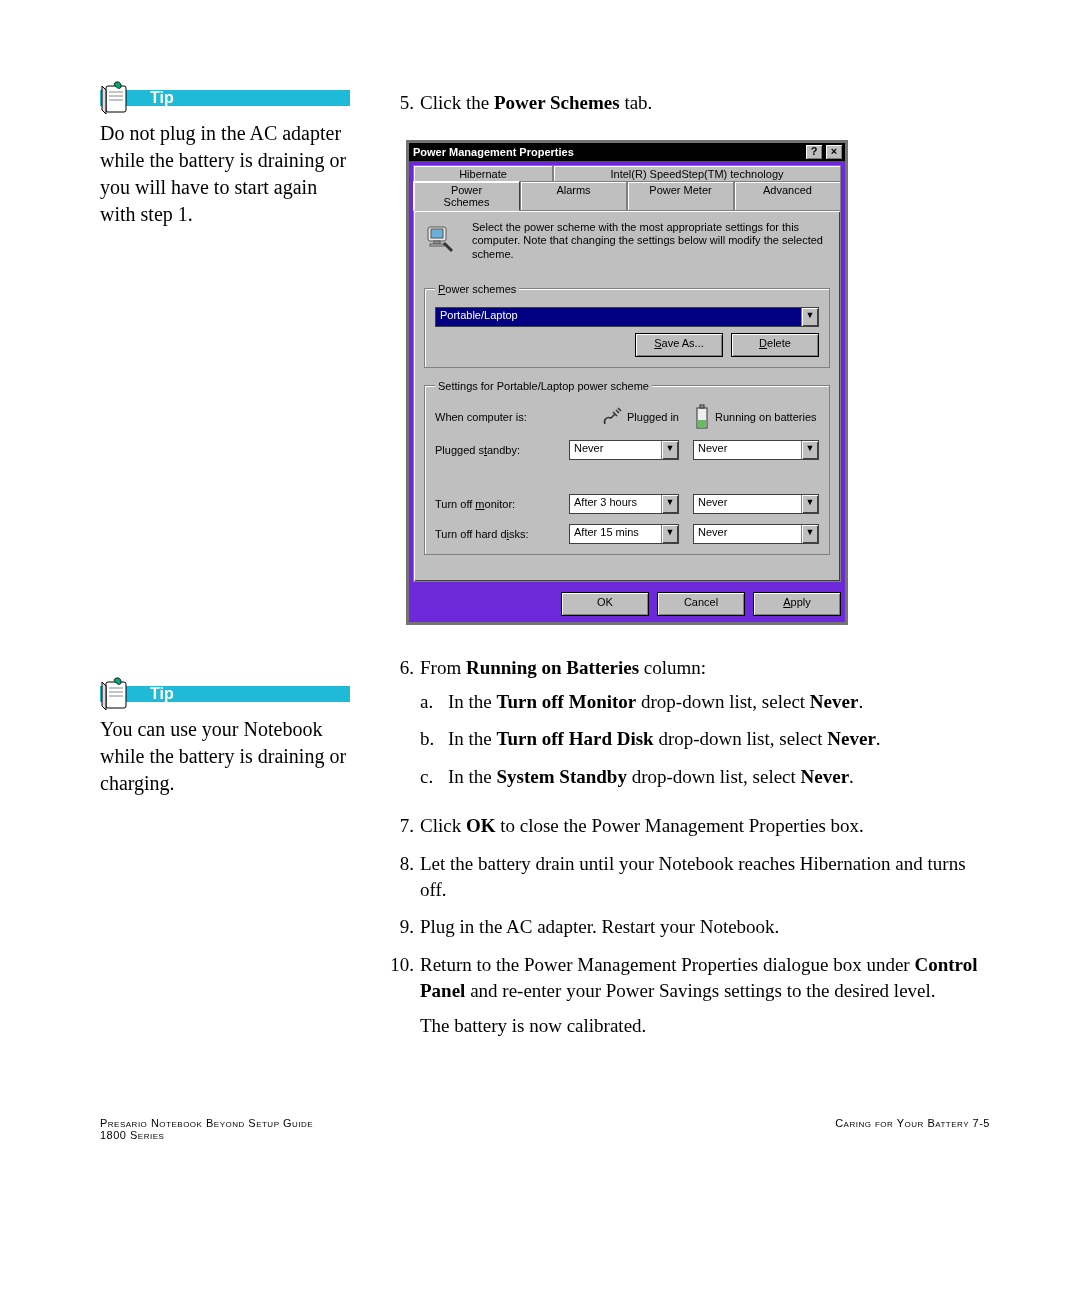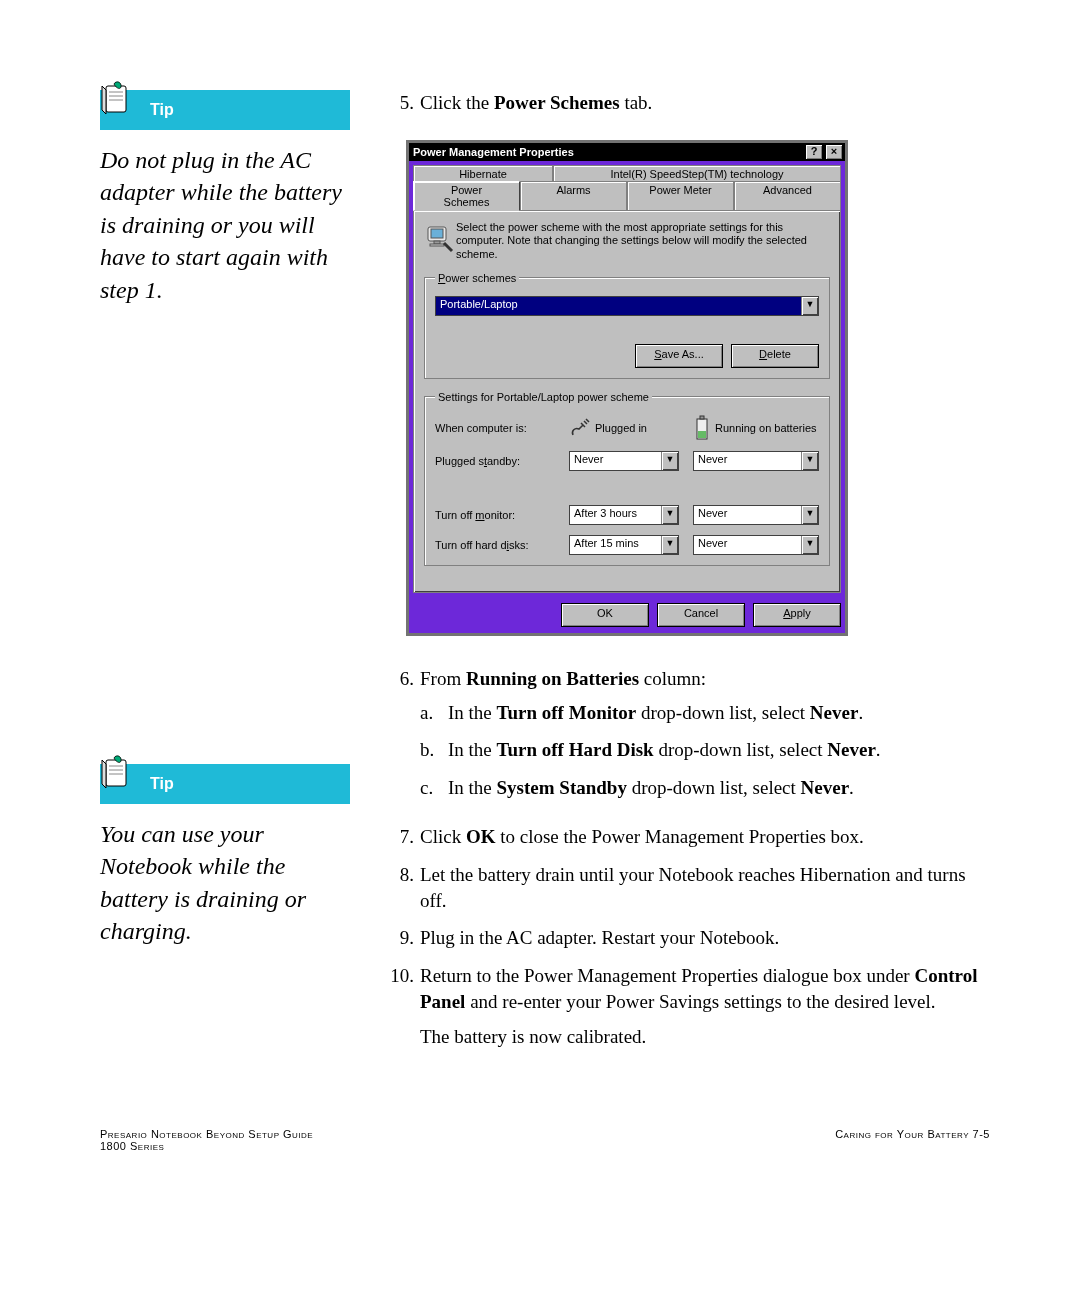--- a/index.html
+++ b/index.html
@@ -20,39 +20,38 @@
     width: 250px;
     flex: 0 0 250px;
   }
   .main {
     flex: 1;
   }
   .tip-header {
     display: flex;
     align-items: center;
     margin-bottom: 14px;
-    height: 40px;
+    height: 16px;
     background: #1fbad7;
     position: relative;
   }
   .tip-header .tip-icon {
     position: absolute;
     left: -4px;
     top: -10px;
   }
   .tip-label {
     margin-left: 50px;
     color: #fff;
     font-family: Arial, sans-serif;
     font-weight: bold;
     font-size: 16px;
   }
   .tip-body {
-    font-style: italic;
-    font-size: 24px;
+    font-size: 20px;
     line-height: 1.35;
   }
   .tip-block2 { margin-top: 458px; }
   ol.outer {
     margin: 0;
     padding: 0;
     list-style: none;
   }
   ol.outer > li {
     display: flex;
@@ -154,21 +153,21 @@
   .tab { color:#000; }
   .tabrow.back .tab { flex:1; text-align:center; }
   .tabrow.front .tab { flex:1; text-align:center; }
   .tabrow.back .tab:first-child { flex:0 0 110px; }
   .panel {
     border: 1px solid #808080;
     box-shadow: inset 1px 1px 0 #fff, inset -1px -1px 0 #404040;
     background: #bfbfbf;
     padding: 10px 10px 14px 10px;
   }
-  .infobar { display:flex; gap:0; margin-bottom:10px; }
+  .infobar { display:flex; gap:16px; margin-bottom:21px; }
   .infoicon { width:32px; height:32px; flex:0 0 32px; }
   .infotext { font-size:11px; line-height:1.25; }
   fieldset.win {
     border: 1px solid #808080;
     box-shadow: inset 1px 1px 0 #fff;
     margin: 0 0 12px 0;
     padding: 12px 10px 10px 10px;
     position: relative;
   }
   fieldset.win > legend {
@@ -192,40 +191,40 @@
   .combo.hl .val { background:#000080; color:#fff; }
   .combo .arrow {
     width: 16px;
     background: #bfbfbf;
     border-left: 1px solid #808080;
     box-shadow: inset 1px 1px 0 #fff, inset -1px -1px 0 #404040;
     text-align: center;
     line-height: 14px;
     font-size: 9px;
   }
-  .btnrow { display:flex; justify-content:flex-end; gap:8px; margin-top:28px; }
+  .btnrow { display:flex; justify-content:flex-end; gap:8px; margin-top:6px; }
   .winbutton {
     min-width: 70px;
     height: 20px;
     background: #bfbfbf;
     border: 1px solid #000;
     box-shadow: inset 1px 1px 0 #fff, inset -1px -1px 0 #808080;
     text-align: center;
     font-size: 11px;
     padding: 1px 8px;
     line-height: 16px;
   }
   .grid3 {
     display: grid;
     grid-template-columns: 120px 110px 1fr;
     row-gap: 10px;
     column-gap: 14px;
     align-items: center;
   }
-  .hdr-plugged { display:flex; align-items:center; gap:4px; justify-content:flex-start; }
+  .hdr-plugged { display:flex; align-items:center; gap:4px; justify-content:flex-end; }
   .hdr-battery { display:flex; align-items:center; gap:4px; }
   .sep { height: 14px; }
   .u { text-decoration: underline; }
   .bottom-btns { display:flex; justify-content:flex-end; gap:8px; padding:6px 4px 6px 4px; }
 </style>
 </head>
 <body>
 
 <div class="page">
 

